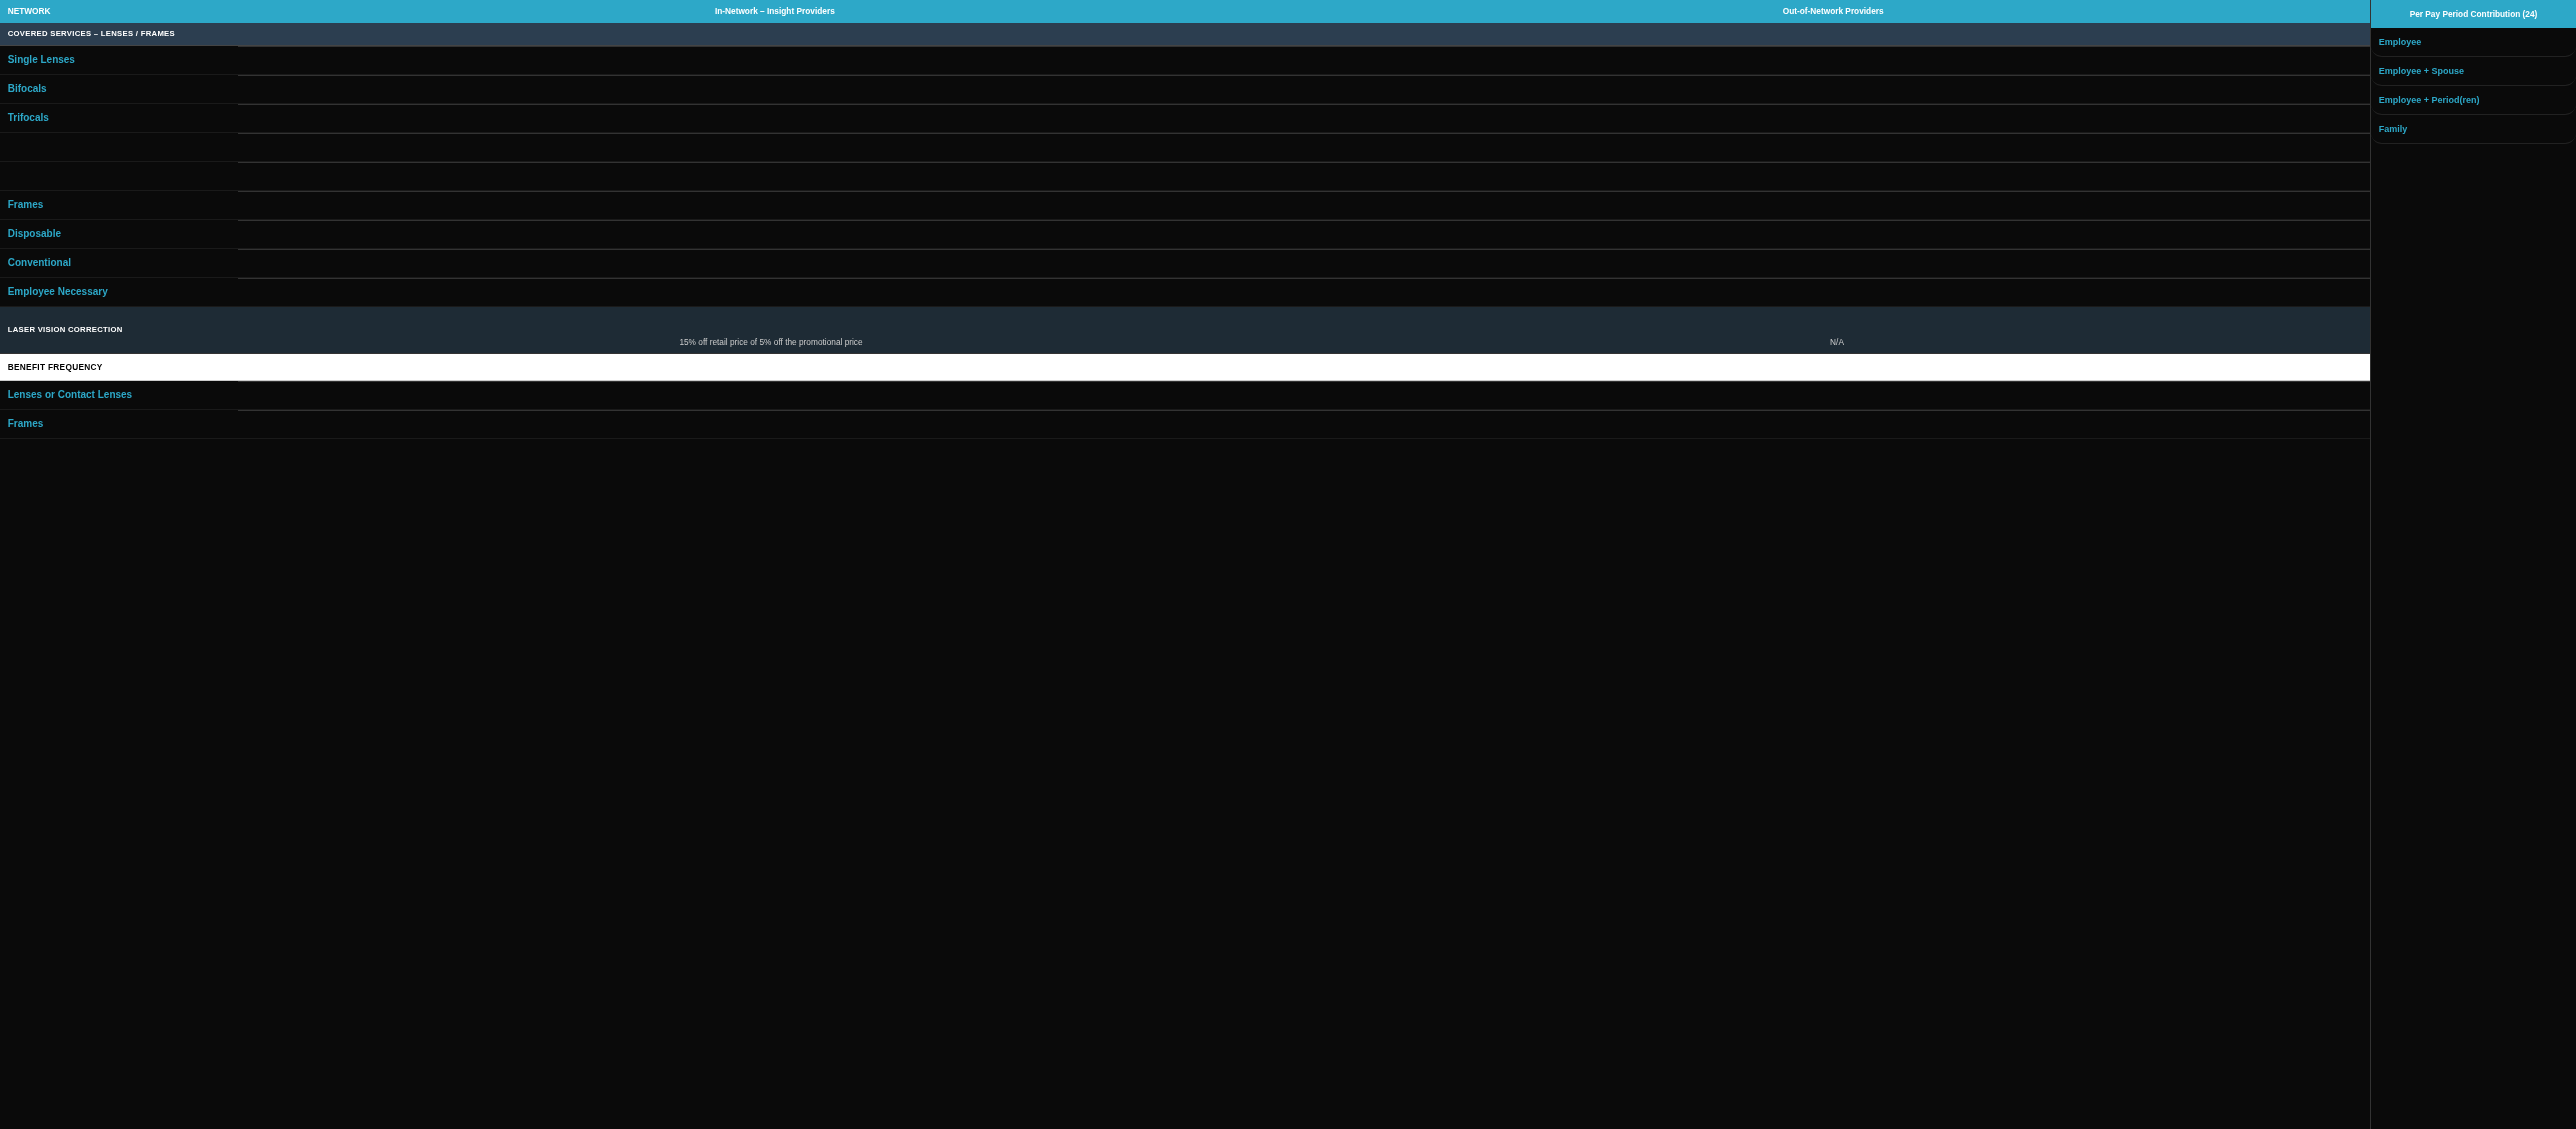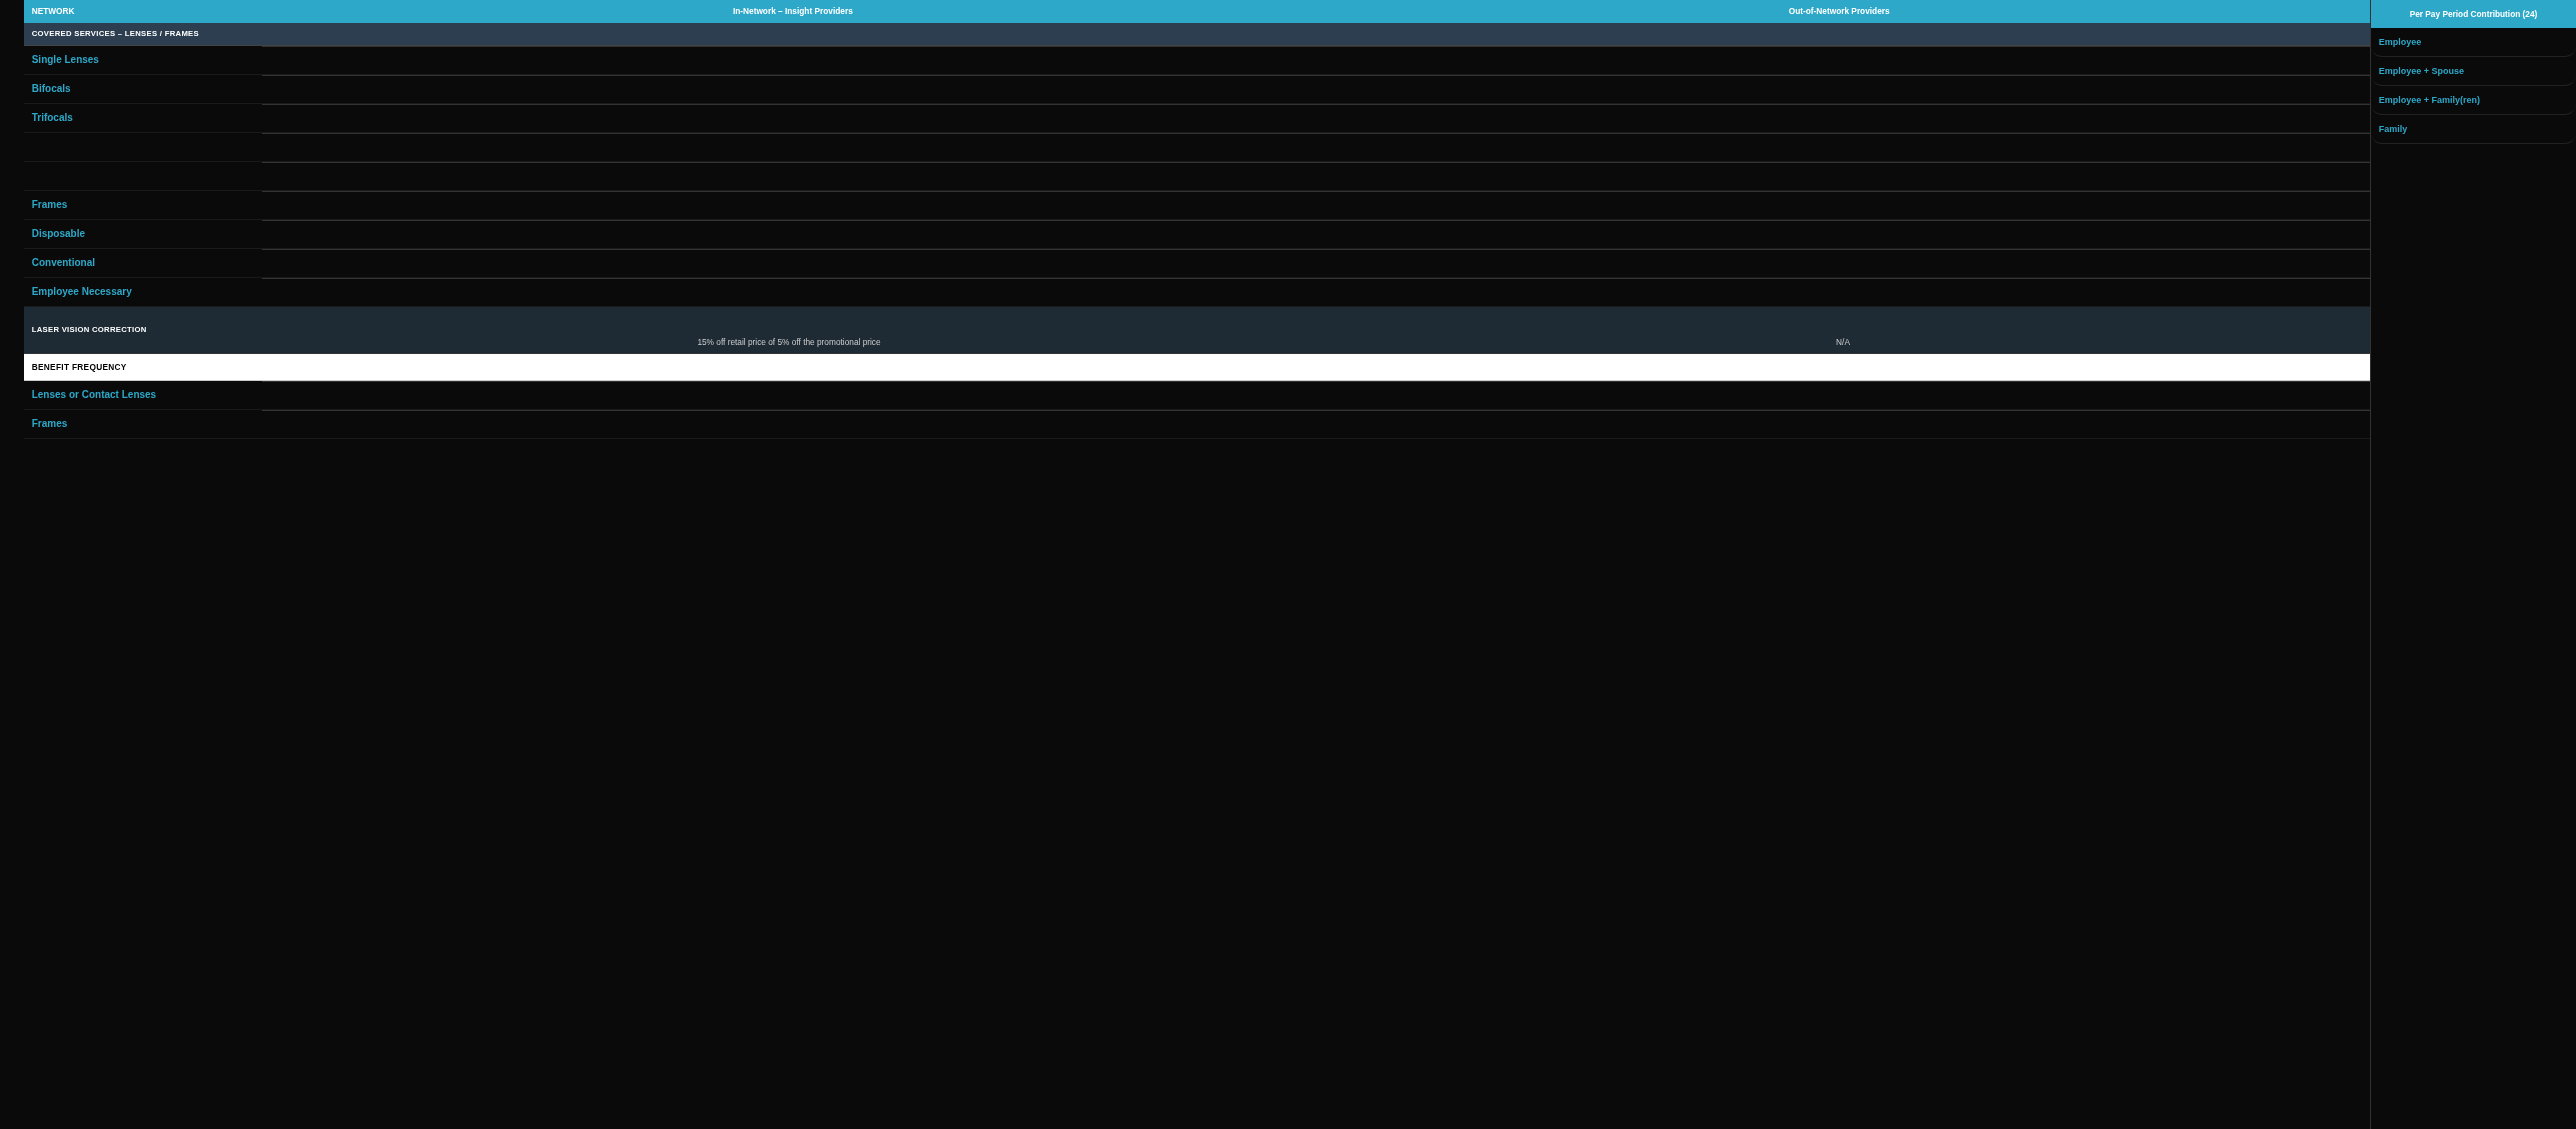--- a/index.html
+++ b/index.html
@@ -18,21 +18,20 @@
     .page-container {
       display: flex;
       width: 100%;
       min-height: 100vh;
     }
 
     
     .main-table {
       flex: 1;
       border-right: 0.6px solid #333;
-      padding-left: 24px;
     }
 
     
     .contribution-section {
       width: 205px;
       min-width: 180px;
     }
 
     
     .header-row {
@@ -252,21 +251,21 @@
 
     <div class="contrib-row">
       <span>Employee</span>
     </div>
 
     <div class="contrib-row">
       <span>Employee + Spouse</span>
     </div>
 
     <div class="contrib-row">
-      <span>Employee + Family(ren)</span>
+      <span>Employee + Period(ren)</span>
     </div>
 
     <div class="contrib-row">
       <span>Family</span>
     </div>
 
   </div>
 
 </div>
 

